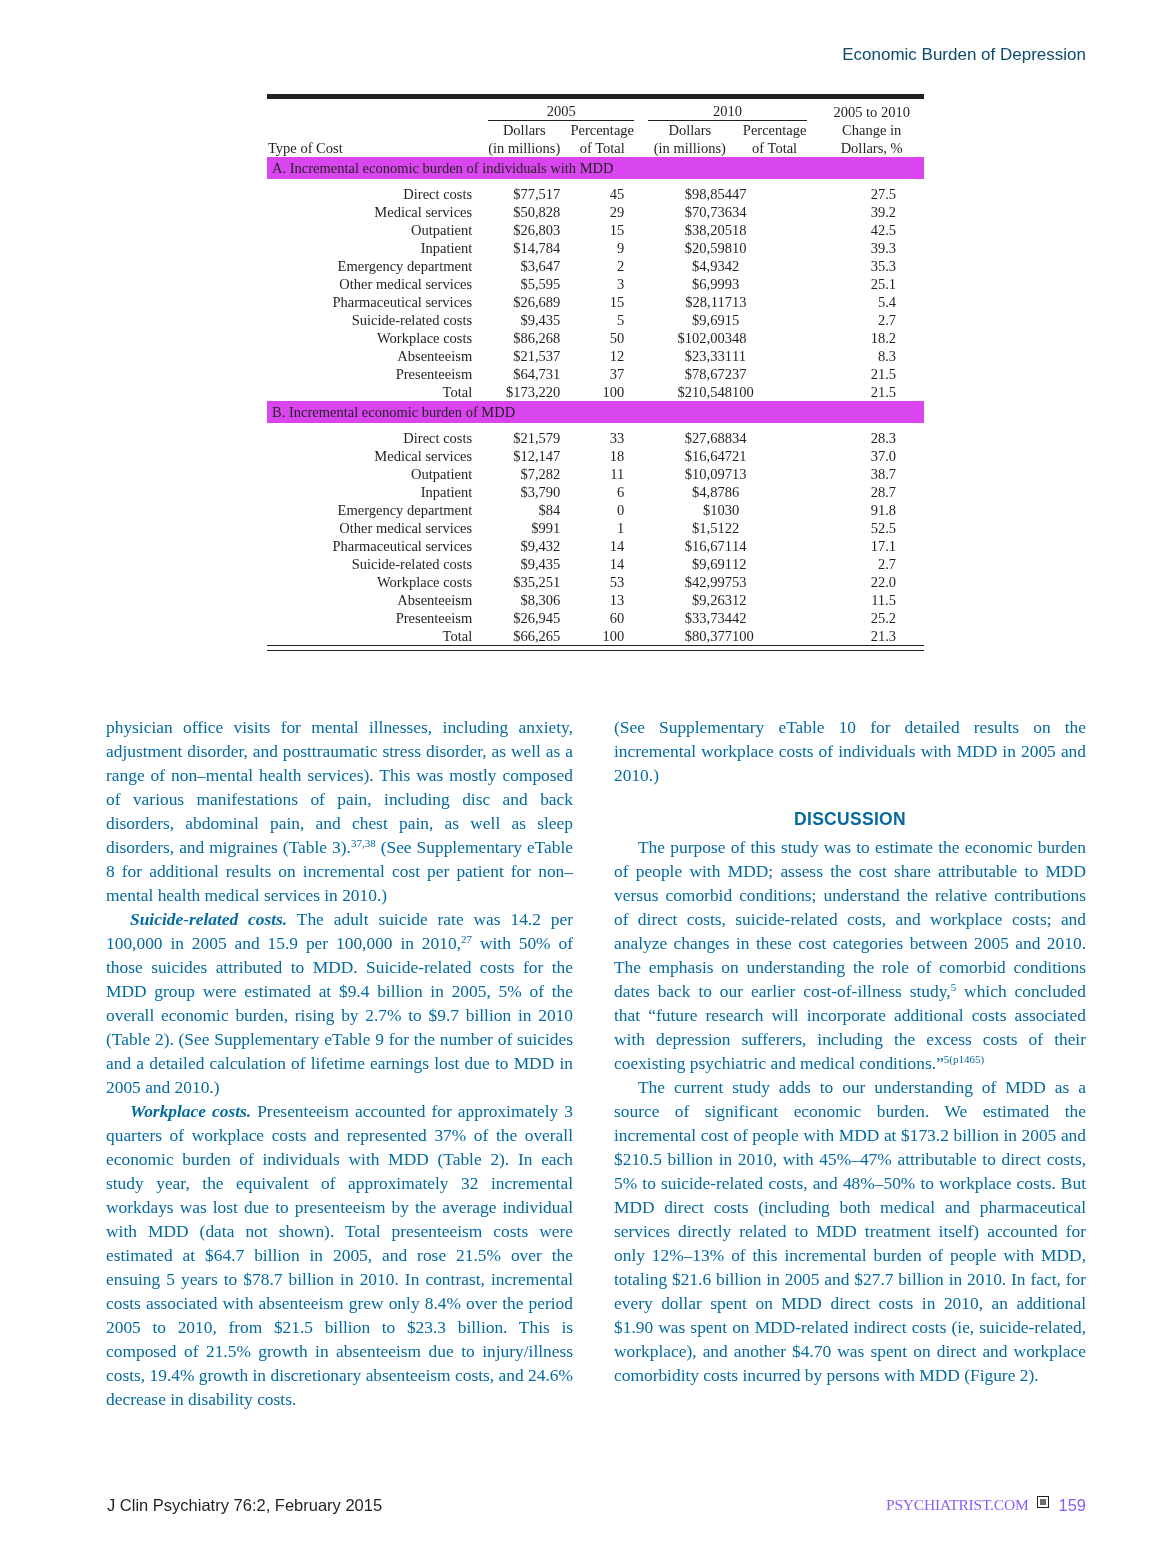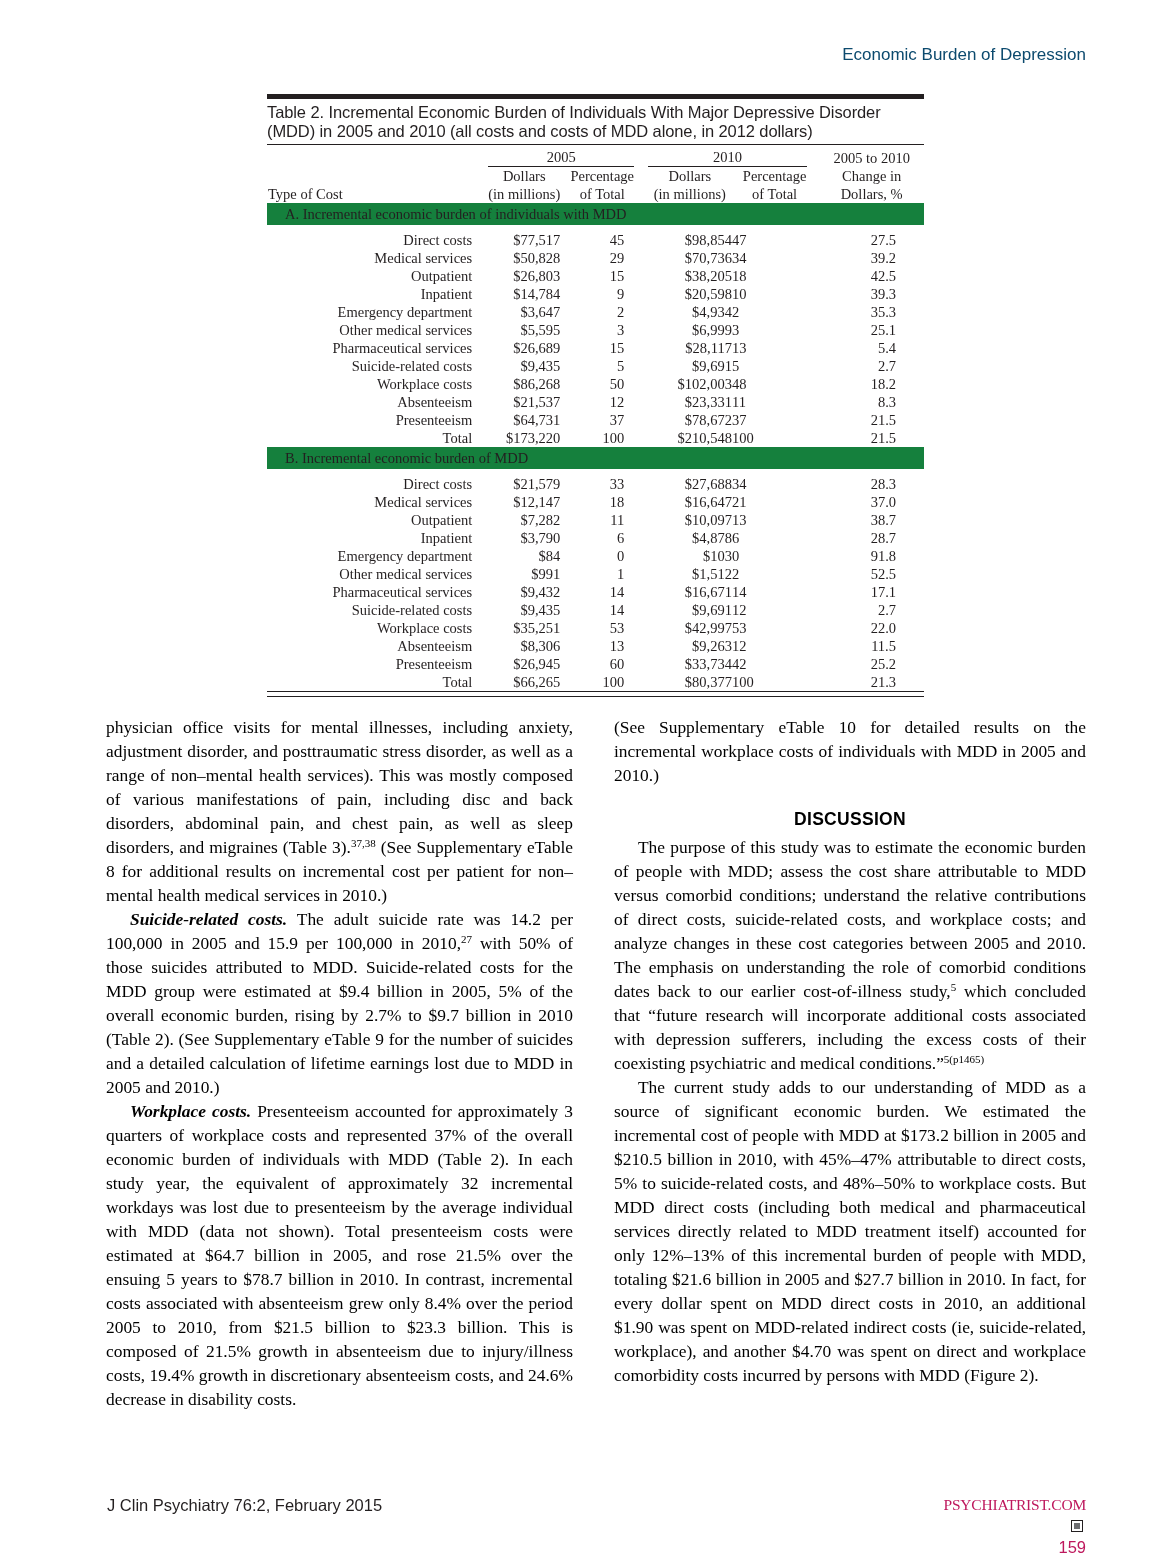--- a/index.html
+++ b/index.html
@@ -8,58 +8,54 @@
   .table-wrap { position: absolute; left: 267px; top: 94px; width: 657px; }
   .table-topbar { height: 5px; background: #231f20; }
   .table-caption { font-family: "Liberation Sans", sans-serif; font-size: 16.5px; line-height: 19px; color: #231f20; margin-top: 4px; padding-bottom: 3px; border-bottom: 1px solid #231f20; letter-spacing: -0.1px; }
   table { width: 100%; border-collapse: collapse; font-family: "Liberation Serif", serif; font-size: 14.5px; color: #231f20; }
   td, th { padding: 0; font-weight: normal; line-height: 18px; white-space: nowrap; }
   .hdr th { vertical-align: bottom; }
   .yr { text-align: center; position: relative; }
   .yr span { display: inline-block; }
   .yr-cell { border-bottom: 1px solid #231f20; }
   .sub { text-align: center; line-height: 18px; }
-  .section-row td { background: #15803d; padding-left: 18px; height: 22px; }
+  .section-row td { background: #d946ef; padding-left: 5px; height: 22px; }
   .col-label { width: 190px; text-align: right; }
   .c-d05 { width: 85px; text-align: right; padding-right: 0; }
   .c-p05 { width: 64px; text-align: right; padding-right: 10px; }
   .c-gap { width: 20px; }
   .c-d10 { width: 90px; text-align: right; }
   .c-p10 { width: 74px; padding-right: 10px; font-family: Liberation Serif, serif; }
   .c-chg { width: 98px; text-align: right; padding-right: 28px; }
   .ind0 { padding-left: 1px; }
   .ind1 { padding-left: 17px; }
   .ind2 { padding-left: 33px; }
   .first-row td { padding-top: 6px; }
   .table-bottom { border-bottom: 1px solid #231f20; }
-  .col { position: absolute; font-family: "Liberation Serif", serif; font-size: 17.4px; line-height: 24px; color: #000000; text-align: justify; }
+  .col { position: absolute; font-family: "Liberation Serif", serif; font-size: 17.4px; line-height: 24px; color: #0369a1; text-align: justify; }
   .col-left { left: 106px; top: 715px; width: 467px; }
   .col-right { left: 614px; top: 715px; width: 472px; }
   .col p { margin: 0; }
   .indent { text-indent: 24px; }
   .run-in { font-weight: bold; font-style: italic; }
   sup { font-size: 11px; line-height: 0; vertical-align: 6px; }
   .disc-head { font-family: "Liberation Sans", sans-serif; font-weight: bold; font-size: 17.5px; text-align: center; margin: 20px 0 4px 0 !important; letter-spacing: 0.3px; }
   .footer-left { position: absolute; left: 107px; top: 1496px; font-family: "Liberation Sans", sans-serif; font-size: 16.5px; color: #231f20; }
-  .footer-right { position: absolute; right: 84px; top: 1496px; font-family: "Liberation Sans", sans-serif; font-size: 16.5px; color: #be185d; display: flex; align-items: flex-end; gap: 6px; flex-direction: column; }
+  .footer-right { position: absolute; right: 84px; top: 1496px; font-family: "Liberation Sans", sans-serif; font-size: 16.5px; color: #8b5cf6; display: flex; align-items: flex-start; gap: 6px; }
   .footer-site { font-family: "Liberation Serif", serif; font-size: 15.5px; letter-spacing: -0.2px; }
   .square-icon { display: inline-block; width: 10px; height: 10px; border: 1px solid #231f20; background: #fff; position: relative; margin: 0 3px; }
   .square-icon::after { content: ""; position: absolute; left: 2px; top: 2px; width: 6px; height: 6px; background: #6d6e71; }
 </style>
 </head>
 <body>
 
 <div class="running-head">Economic Burden of Depression</div>
 
 <div class="table-wrap">
   <div class="table-topbar"></div>
-  <div class="table-caption">
-    <div>Table 2. Incremental Economic Burden of Individuals With Major Depressive Disorder</div>
-    <div>(MDD) in 2005 and 2010 (all costs and costs of MDD alone, in 2012 dollars)</div>
-  </div>
   <table>
     <thead>
       <tr class="hdr">
         <th class="col-label"></th>
         <th colspan="2" class="yr" style="padding-top:3px;">
             <div class="yr-cell" style="margin-left:16px;margin-right:0;"><span>2005</span></div>
           </th>
         <th class="c-gap"></th>
         <th colspan="2" class="yr" style="padding-top:3px;">
             <div class="yr-cell" style="margin-right:4px;"><span>2010</span></div>

